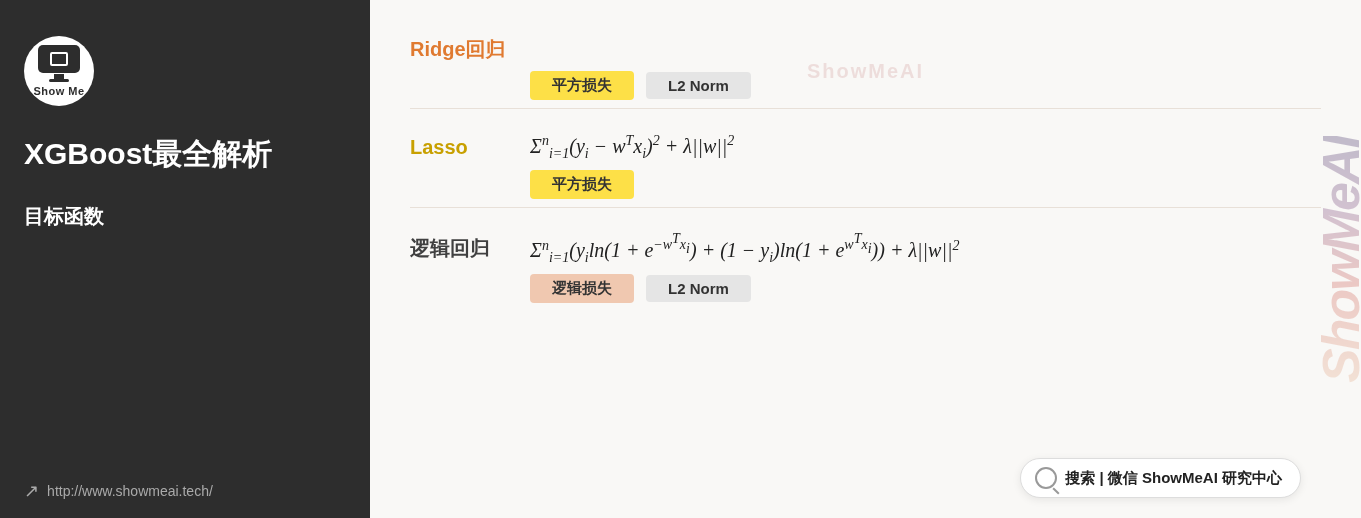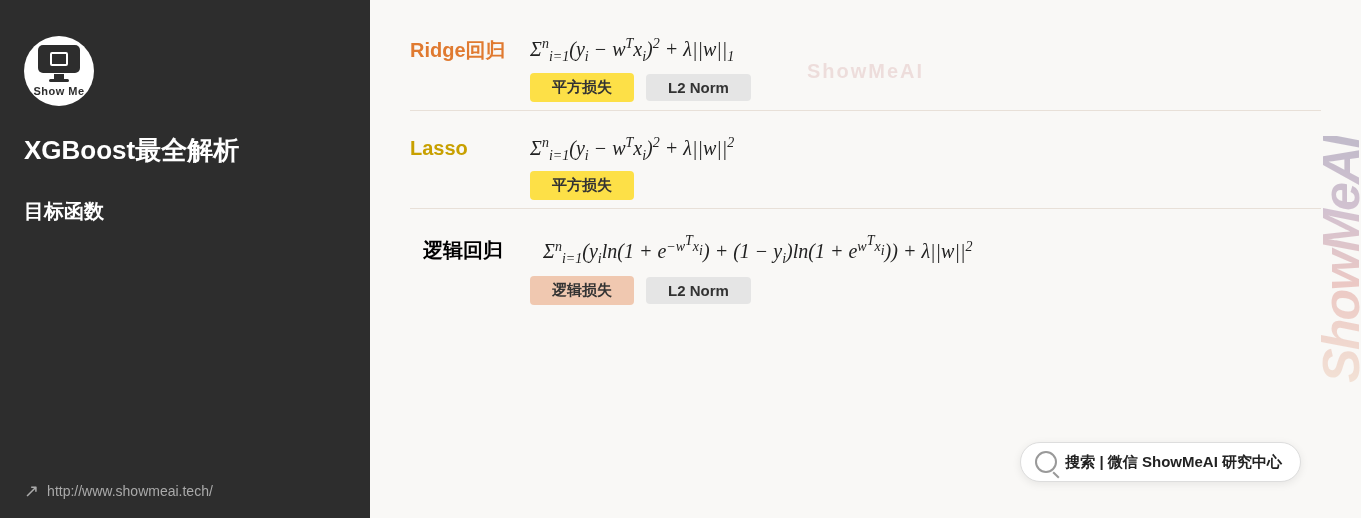--- a/index.html
+++ b/index.html
@@ -80,21 +80,21 @@
 
     .logo-text {
       font-size: 11px;
       color: #2d2d2d;
       font-weight: 700;
       margin-top: 3px;
       letter-spacing: 0.5px;
     }
 
     .main-title {
-      font-size: 26px;
+      font-size: 30px;
       font-weight: 700;
       color: #fff;
       margin-bottom: 30px;
       line-height: 1.3;
     }
 
     .subtitle {
       font-size: 22px;
       font-weight: 900;
       color: #f5a623;
@@ -206,22 +206,21 @@
       color: #e07a30;
       width: 120px;
       min-width: 120px;
     }
 
     .formula-label.lasso {
       color: #c8a000;
     }
 
     .formula-label.logistic {
-      color: #000000;
-      margin-left: 13px;
+      color: #404040;
     }
 
     .formula-expr {
       font-size: 22px;
       color: #333;
       font-style: italic;
       font-family: 'Times New Roman', Georgia, serif;
       flex: 1;
     }
 
@@ -256,21 +255,21 @@
       background: #f0c8b0;
     }
 
     .tag-logic {
       background: #f0c8b0;
     }
 
     
     .search-bar {
       position: absolute;
-      bottom: 36px;
+      bottom: 20px;
       right: 60px;
       background: #fff;
       border: 1px solid #ddd;
       border-radius: 24px;
       padding: 8px 18px 8px 14px;
       display: flex;
       align-items: center;
       gap: 8px;
       font-size: 15px;
       color: #333;
@@ -341,23 +340,20 @@
     <span class="watermark-text">ShowMeAI</span>
   </div>
 
   <div class="showmeai-watermark-mid">ShowMeAI</div>
 
   <div class="formula-section">
 
     <div class="formula-row">
       <div class="formula-line">
         <div class="formula-label">Ridge回归</div>
-        <div class="formula-expr math">
-          Σ<sup>n</sup><sub>i=1</sub>(y<sub>i</sub> − w<sup>T</sup>x<sub>i</sub>)<sup>2</sup> + λ||w||<sub>1</sub>
-        </div>
       </div>
       <div class="tag-row">
         <span class="tag tag-square">平方损失</span>
         <span class="tag tag-l2">L2 Norm</span>
       </div>
     </div>
 
     <div class="formula-row">
       <div class="formula-line">
         <div class="formula-label lasso">Lasso</div>

